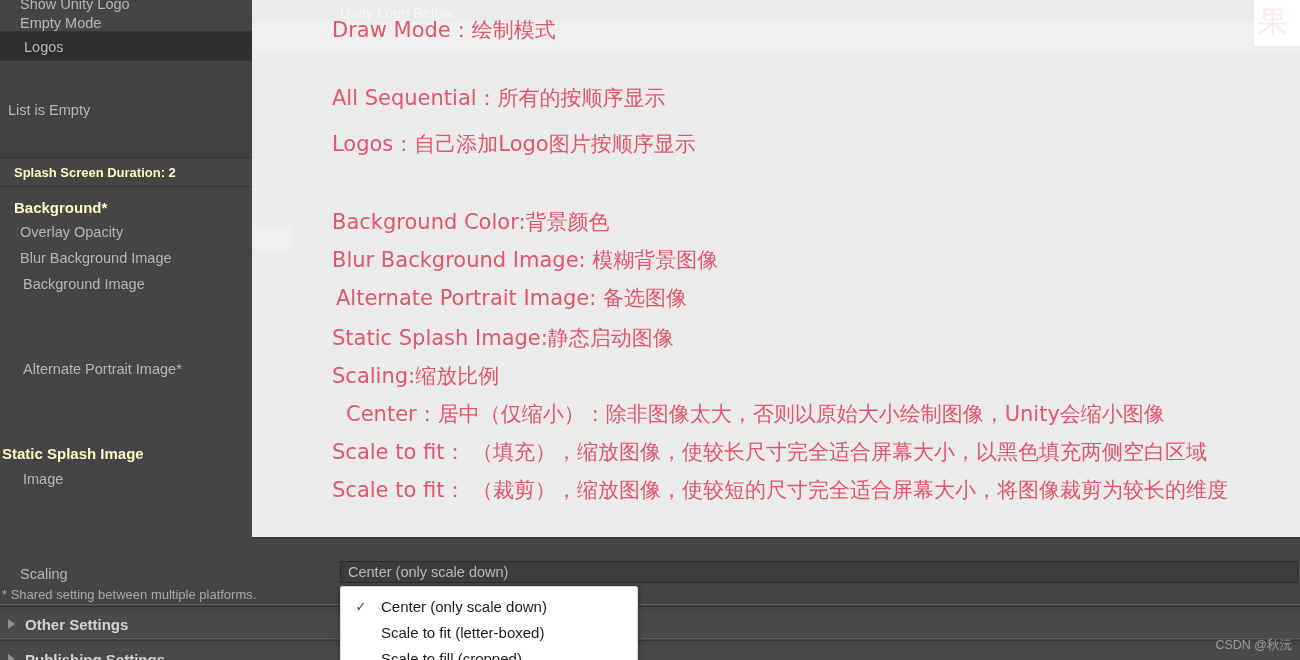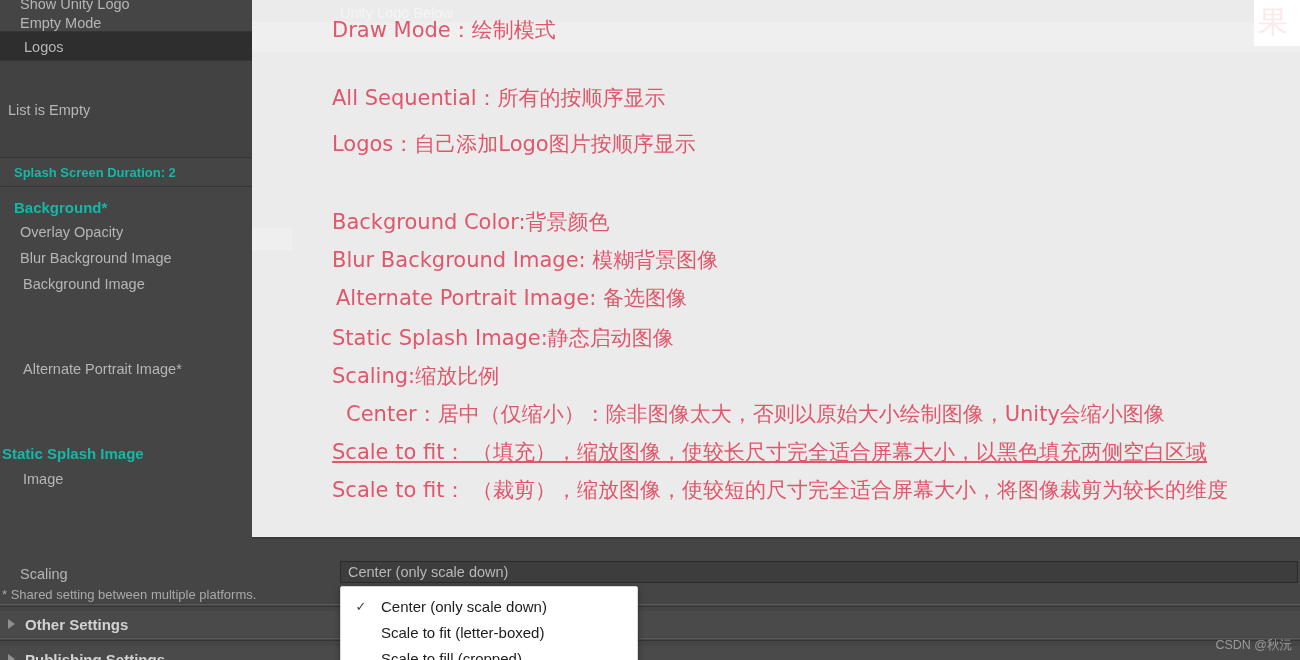--- a/index.html
+++ b/index.html
@@ -30,21 +30,21 @@
     left: 0;
     width: 1300px;
     color: #b6b6b6;
     font-size: 14.5px;
     line-height: 1;
     display: flex;
     align-items: center;
     white-space: nowrap;
   }
   .insp-row .lbl { display: block; }
-  .insp-row.bold .lbl { font-weight: bold; color: #14b8a6; }
+  .insp-row.bold .lbl { font-weight: bold; color: #fef9c3; }
 
   .hline {
     position: absolute;
     left: 0; width: 1300px;
     height: 1px;
     background: #353535;
   }
   .hline.light {
     background: #5a5a5a;
   }
@@ -282,21 +282,21 @@
 
     <div class="ov-line" style="left:80px;top:20px;">Draw Mode：绘制模式</div>
     <div class="ov-line" style="left:80px;top:88px;">All Sequential：所有的按顺序显示</div>
     <div class="ov-line" style="left:80px;top:134px;"> Logos：自己添加Logo图片按顺序显示</div>
     <div class="ov-line" style="left:80px;top:212px;">Background Color:背景颜色</div>
     <div class="ov-line" style="left:80px;top:250px;">Blur Background Image: 模糊背景图像</div>
     <div class="ov-line" style="left:84px;top:288px;"> Alternate Portrait Image: 备选图像</div>
     <div class="ov-line" style="left:80px;top:328px;">Static Splash Image:静态启动图像</div>
     <div class="ov-line" style="left:80px;top:366px;">Scaling:缩放比例</div>
     <div class="ov-line" style="left:94px;top:404px;">  Center：居中（仅缩小）：除非图像太大，否则以原始大小绘制图像，Unity会缩小图像</div>
-    <div class="ov-line" style="left:80px;top:442px;text-decoration:underline;">  Scale to fit： （填充），缩放图像，使较长尺寸完全适合屏幕大小，以黑色填充两侧空白区域</div>
+    <div class="ov-line" style="left:80px;top:442px;">  Scale to fit： （填充），缩放图像，使较长尺寸完全适合屏幕大小，以黑色填充两侧空白区域</div>
     <div class="ov-line" style="left:80px;top:480px;">  Scale to fit： （裁剪），缩放图像，使较短的尺寸完全适合屏幕大小，将图像裁剪为较长的维度</div>
   </div>
 
   <div class="dropdown" style="left:340px;top:586px;width:298px;height:80px;">
     <div class="dd-item">
       <span class="dd-check">✓</span>
       <span class="dd-label">Center (only scale down)</span>
     </div>
     <div class="dd-item">
       <span class="dd-check"></span>

